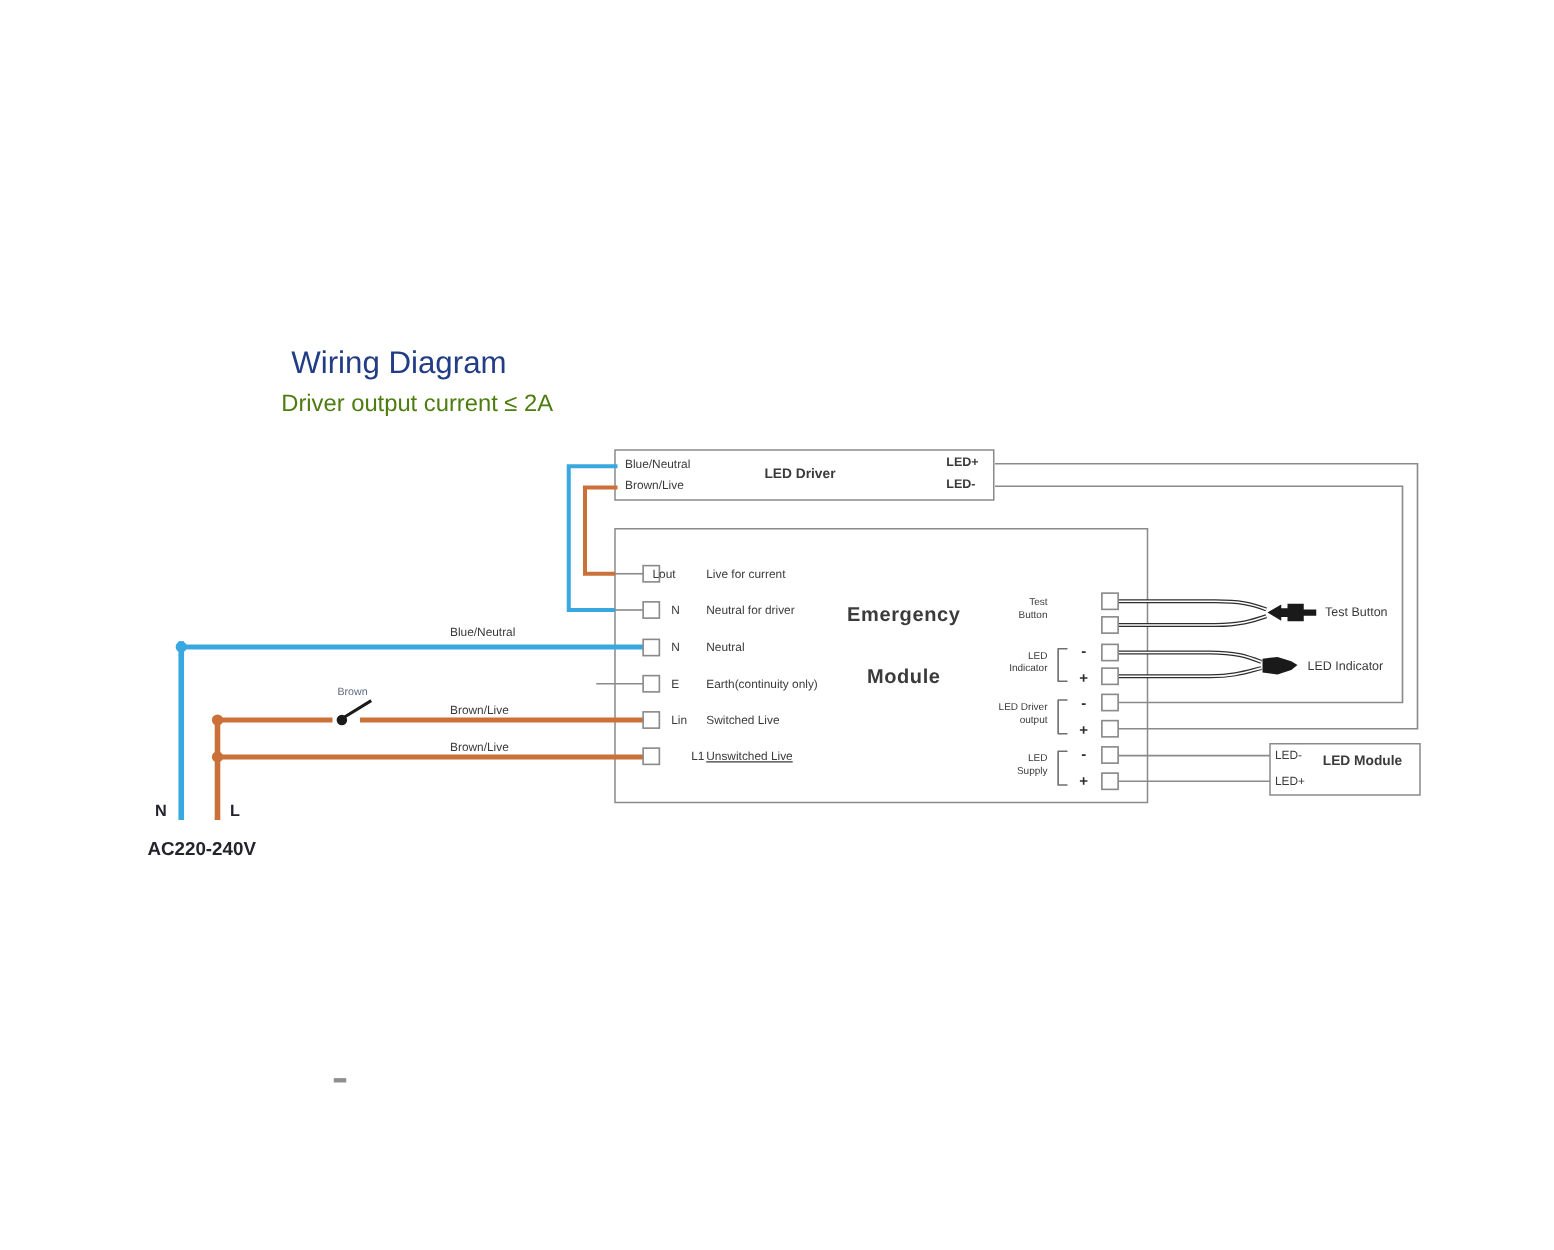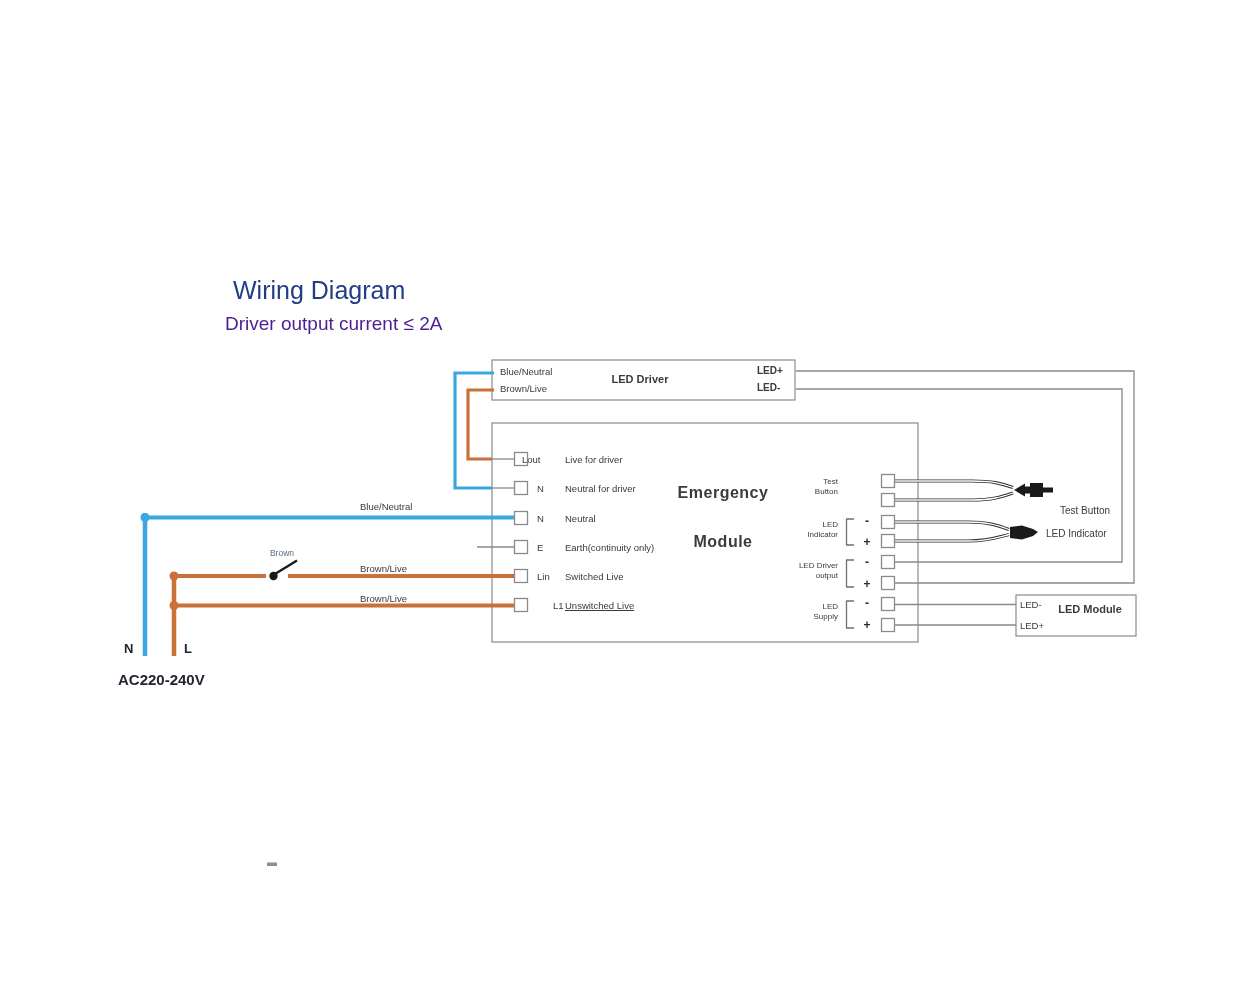--- a/index.html
+++ b/index.html
@@ -1,21 +1,21 @@
 <!DOCTYPE html>
 <html><head>
 <meta charset="utf-8">
 <style>
   html,body{margin:0;padding:0;background:#ffffff;}
   #canvas{position:relative;width:1243px;height:1000px;background:#ffffff;overflow:hidden;
           font-family:"Liberation Sans","DejaVu Sans",sans-serif;}
   #wires-svg{position:absolute;left:0;top:0;width:1243px;height:1000px;}
   .lbl{position:absolute;color:#3a3a3a;font-size:9.5px;line-height:11px;white-space:nowrap;}
   .heading{position:absolute;color:#223c85;font-size:25px;font-weight:500;line-height:28px;white-space:nowrap;}
-  .subheading{position:absolute;color:#4c1d95;font-size:19px;font-weight:500;line-height:24px;white-space:nowrap;}
+  .subheading{position:absolute;color:#4d7c0f;font-size:19px;font-weight:500;line-height:24px;white-space:nowrap;}
   .boxname{position:absolute;color:#3b3b3b;font-weight:bold;white-space:nowrap;}
   .grp{position:absolute;left:770px;width:68px;text-align:right;color:#3a3a3a;font-size:8px;line-height:9px;white-space:nowrap;}
   .pol{position:absolute;left:860px;width:14px;text-align:center;color:#2d2d2d;font-size:12px;font-weight:bold;line-height:12px;}
   .mains{position:absolute;color:#23242e;font-weight:bold;white-space:nowrap;}
   .bold-sm{font-weight:bold;}
 </style>
 </head>
 <body>
 
 <div id="canvas">
@@ -112,21 +112,21 @@
   <div class="lbl" style="left:500px;top:366px;">Blue/Neutral</div>
   <div class="lbl" style="left:500px;top:383px;">Brown/Live</div>
   <div class="boxname" style="left:580px;top:373px;width:120px;text-align:center;font-size:11px;">LED Driver</div>
   <div class="lbl bold-sm" style="left:757px;top:364.5px;width:33px;font-size:10px;">LED+</div>
   <div class="lbl bold-sm" style="left:757px;top:382px;width:33px;font-size:10px;">LED-</div>
 
   <div class="boxname" style="left:648px;top:484px;width:150px;text-align:center;font-size:16px;letter-spacing:0.5px;">Emergency</div>
   <div class="boxname" style="left:648px;top:533px;width:150px;text-align:center;font-size:16px;letter-spacing:0.5px;">Module</div>
 
   <div class="lbl" style="left:522px;top:453.5px;text-align:center;">Lout</div>
-  <div class="lbl" style="left:565px;top:453.5px;">Live for driver</div>
+  <div class="lbl" style="left:565px;top:453.5px;">Live for current</div>
   <div class="lbl" style="left:537px;top:482.5px;">N</div>
   <div class="lbl" style="left:565px;top:482.5px;">Neutral for driver</div>
   <div class="lbl" style="left:537px;top:512.5px;">N</div>
   <div class="lbl" style="left:565px;top:512.5px;">Neutral</div>
   <div class="lbl" style="left:537px;top:541.5px;">E</div>
   <div class="lbl" style="left:565px;top:541.5px;">Earth(continuity only)</div>
   <div class="lbl" style="left:537px;top:570.5px;">Lin</div>
   <div class="lbl" style="left:565px;top:570.5px;">Switched Live</div>
   <div class="lbl" style="left:537px;top:599.5px;padding-left:16px;">L1</div>
   <div class="lbl" style="left:565px;top:599.5px;text-decoration:underline;">Unswitched Live</div>
@@ -142,21 +142,21 @@
   <div class="grp" style="top:561px;">LED Driver</div>
   <div class="grp" style="top:571px;">output</div>
   <div class="pol" style="top:556px;">-</div>
   <div class="pol" style="top:578px;">+</div>
 
   <div class="grp" style="top:602px;">LED</div>
   <div class="grp" style="top:612px;">Supply</div>
   <div class="pol" style="top:597px;">-</div>
   <div class="pol" style="top:619px;">+</div>
 
-  <div class="lbl" style="left:1060px;top:485px;font-size:10px;margin-top:20px;">Test Button</div>
+  <div class="lbl" style="left:1060px;top:485px;font-size:10px;">Test Button</div>
   <div class="lbl" style="left:1046px;top:527.5px;font-size:10px;">LED Indicator</div>
 
   <div class="lbl" style="left:1020px;top:599px;">LED-</div>
   <div class="lbl" style="left:1020px;top:619.5px;">LED+</div>
   <div class="boxname" style="left:1046px;top:603px;width:88px;text-align:center;font-size:11px;">LED Module</div>
 
   <div class="lbl" style="left:360px;top:501px;">Blue/Neutral</div>
   <div class="lbl" style="left:360px;top:563px;">Brown/Live</div>
   <div class="lbl" style="left:360px;top:593px;">Brown/Live</div>
   <div class="lbl" style="left:254px;top:547.5px;width:56px;text-align:center;font-size:8.5px;color:#5e6a80;">Brown</div>

